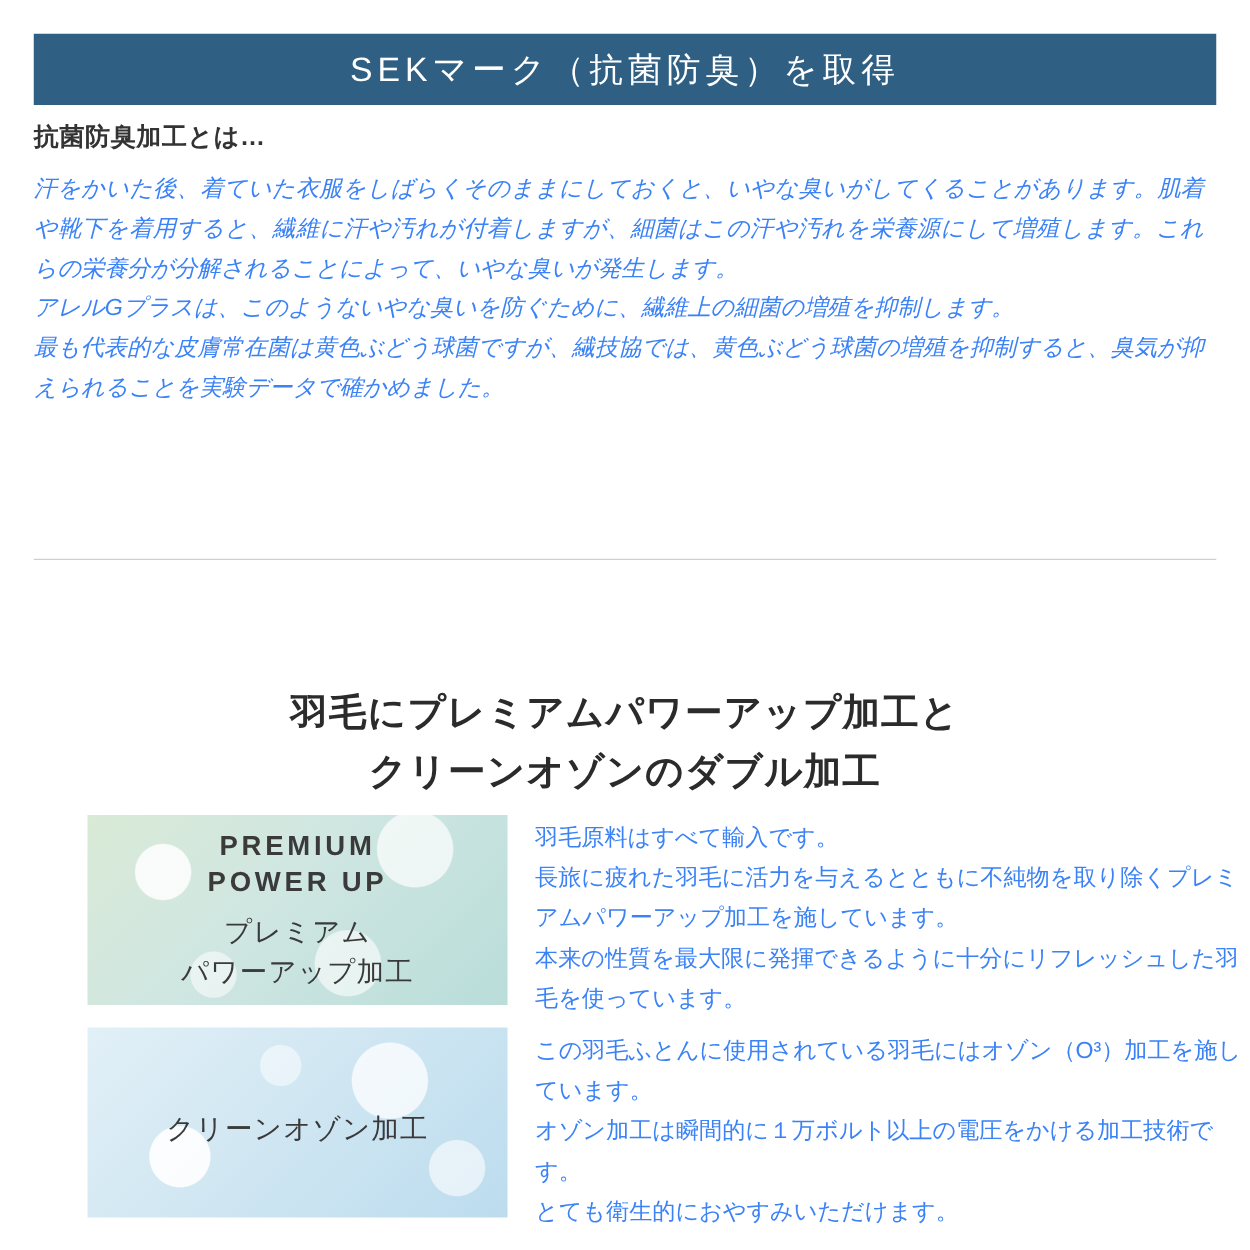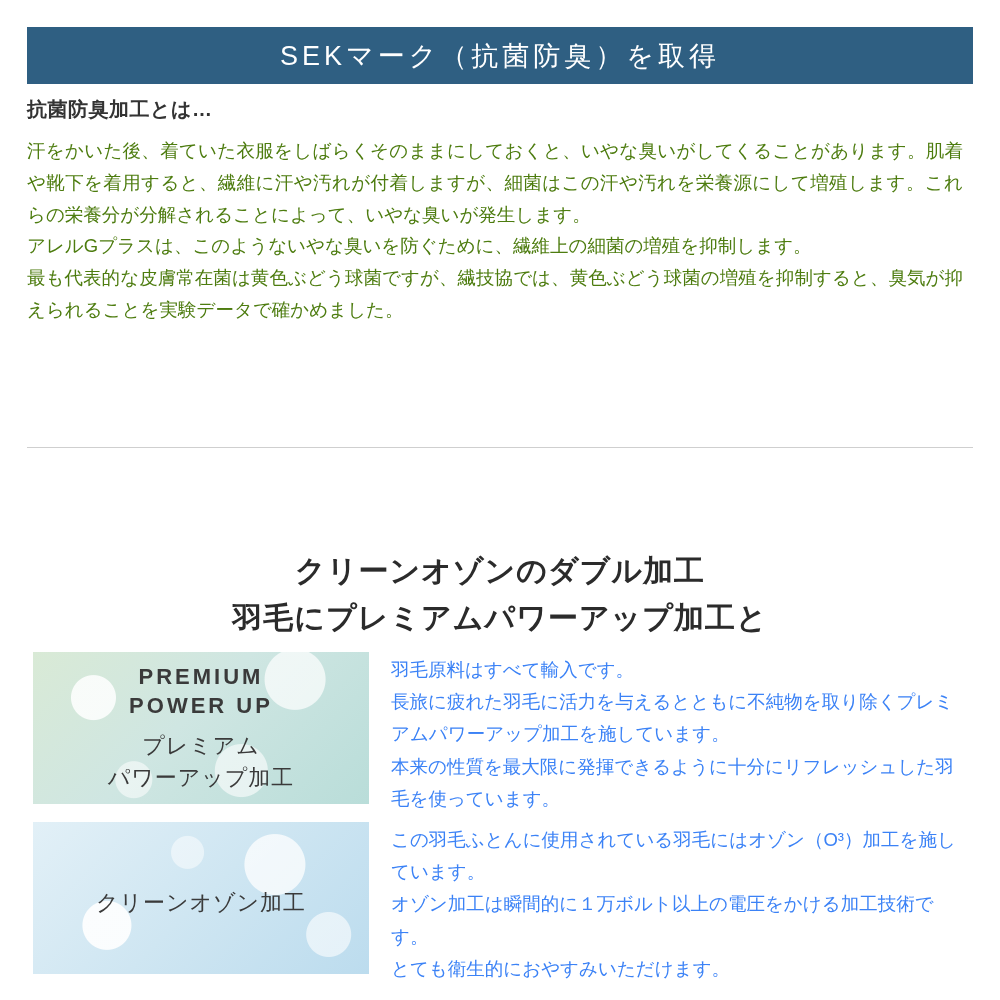--- a/index.html
+++ b/index.html
@@ -88,22 +88,23 @@
   .sek-sub {
     font-size: 20px;
     font-weight: 700;
     color: #333333;
     margin-bottom: 12px;
     letter-spacing: 0.5px;
   }
   .sek-body p {
     font-size: 18.5px;
     line-height: 1.72;
-    color: #4d7c0f;
+    color: #3b82f6;
     text-align: justify;
+    font-style: italic;
   }
 
   
   .divider {
     position: absolute;
     left: 27px; top: 447px;
     width: 946px; height: 1px;
     background: #cfcfcf;
   }
   .note {
@@ -138,20 +139,21 @@
   .feature-2 { left: 33px; top: 822px; }
 
   .badge {
     width: 336px; height: 152px;
     position: relative;
     overflow: hidden;
     display: flex;
     flex-direction: column;
     align-items: center;
     justify-content: center;
+    margin-left: 37px;
   }
   .badge-premium {
     background:
       radial-gradient(circle at 18% 30%, rgba(255,255,255,0.85) 0 22px, rgba(255,255,255,0) 23px),
       radial-gradient(circle at 78% 18%, rgba(255,255,255,0.7) 0 30px, rgba(255,255,255,0) 31px),
       radial-gradient(circle at 62% 78%, rgba(255,255,255,0.6) 0 26px, rgba(255,255,255,0) 27px),
       radial-gradient(circle at 30% 84%, rgba(255,255,255,0.55) 0 18px, rgba(255,255,255,0) 19px),
       linear-gradient(135deg, #d9ead6 0%, #cfe6e2 45%, #b9ddd9 100%);
   }
   .badge-ozone {
@@ -206,22 +208,22 @@
       <div class="sek-body">
         <p>汗をかいた後、着ていた衣服をしばらくそのままにしておくと、いやな臭いがしてくることがあります。肌着や靴下を着用すると、繊維に汗や汚れが付着しますが、細菌はこの汗や汚れを栄養源にして増殖します。これらの栄養分が分解されることによって、いやな臭いが発生します。<br>アレルGプラスは、このようないやな臭いを防ぐために、繊維上の細菌の増殖を抑制します。<br>最も代表的な皮膚常在菌は黄色ぶどう球菌ですが、繊技協では、黄色ぶどう球菌の増殖を抑制すると、臭気が抑えられることを実験データで確かめました。</p>
       </div>
     </div>
   </div>
 
   <div class="divider"></div>
 
 
   <div class="headline">
+    <div>羽毛にプレミアムパワーアップ加工と</div>
     <div>クリーンオゾンのダブル加工</div>
-    <div>羽毛にプレミアムパワーアップ加工と</div>
   </div>
 
   <div class="feature feature-1">
     <div class="badge badge-premium">
       <div class="badge-en">
         <div>PREMIUM</div>
         <div>POWER UP</div>
       </div>
       <div class="badge-ja">
         <div>プレミアム</div>

